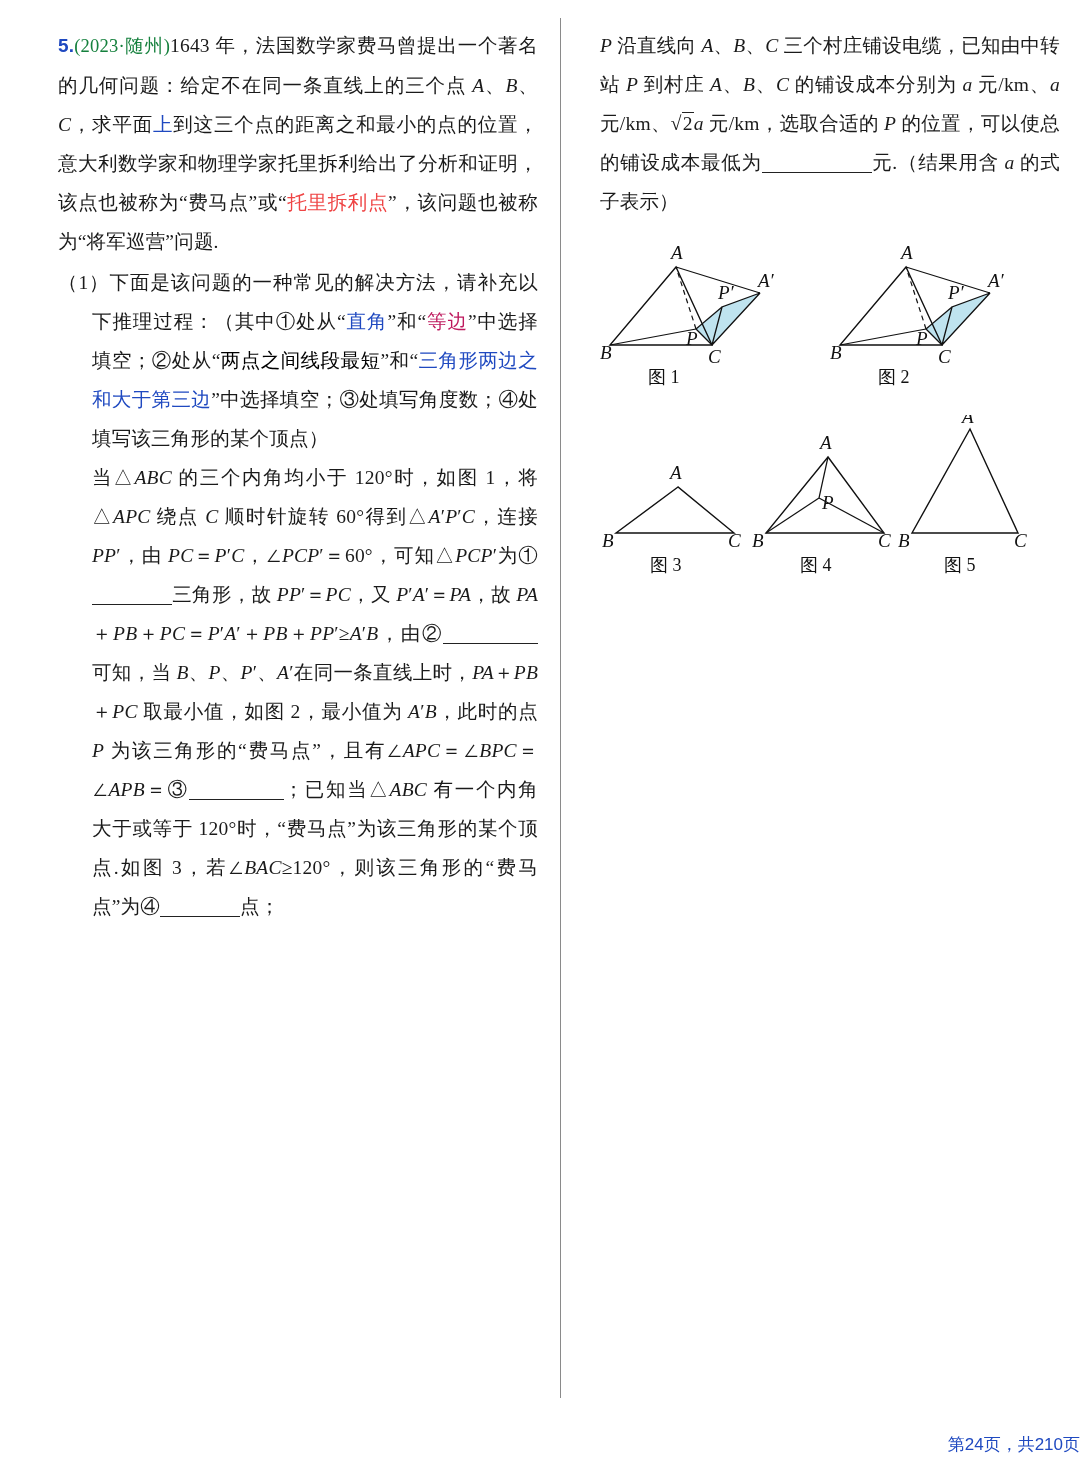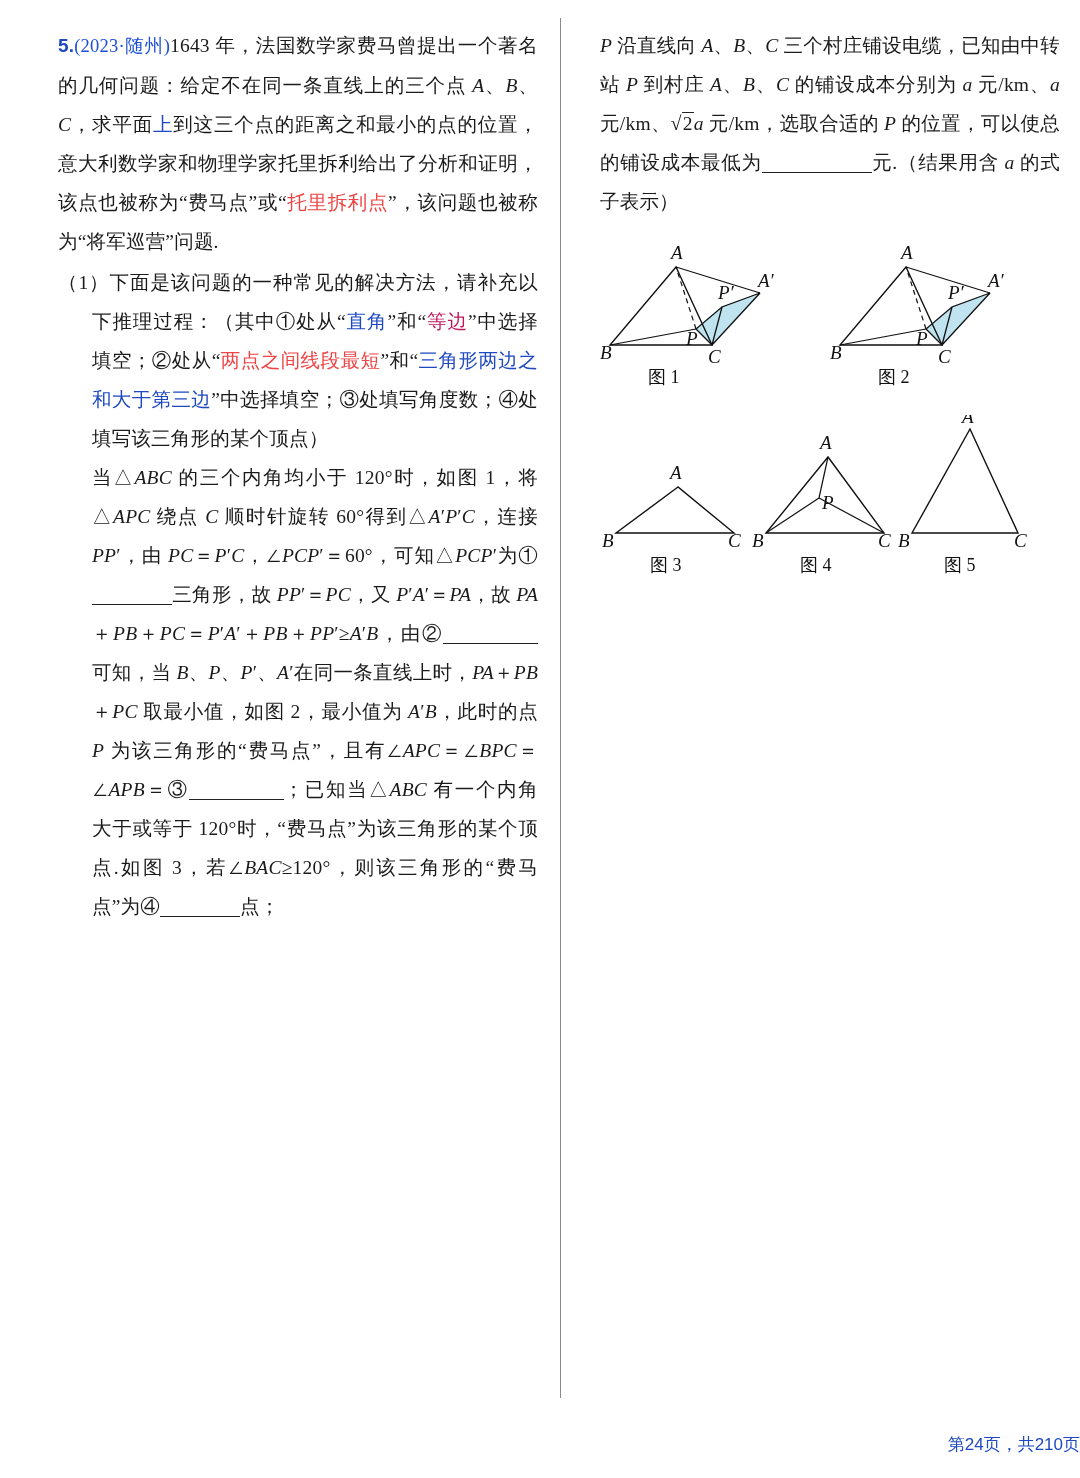--- a/index.html
+++ b/index.html
@@ -44,21 +44,21 @@
     text-align: justify;
     text-justify: inter-ideograph;
   }
   .qnum {
     color: #1f49c0;
     font-weight: bold;
     font-family: "Liberation Sans", sans-serif;
     font-size: 19px;
   }
   .src {
-    color: #1d4ed8;
+    color: #15803d;
     font-size: 18.5px;
   }
   .hang {
     padding-left: 34px;
     text-indent: -34px;
   }
   .hang2 {
     padding-left: 34px;
   }
   .blank {
@@ -107,21 +107,21 @@
 
   <div class="col-divider"></div>
 
   <div class="col col-left">
 
     <div class="para" style="text-indent:0;">
       <span class="qnum">5.</span><span class="src">(2023·随州)</span><span>1643 年，法国数学家费马曾提出一个著名的几何问题：给定不在同一条直线上的三个点 <i class="mit">A</i>、<i class="mit">B</i>、<i class="mit">C</i>，求平面<span style="color:#1f49c0">上</span>到这三个点的距离之和最小的点的位置，意大利数学家和物理学家托里拆利给出了分析和证明，该点也被称为“费马点”或“<span style="color:#ef4444">托里拆利点</span>”，该问题也被称为“将军巡营”问题.</span>
     </div>
 
     <div class="para hang" style="margin-top:2px;">
-      <span>（1）</span><span>下面是该问题的一种常见的解决方法，请补充以下推理过程：（其中①处从“<span style="color:#1f49c0">直角</span>”和“<span style="color:#be185d">等边</span>”中选择填空；②处从“<span style="color:#ef4444">两点之间线段最短</span>”和“<span style="color:#1f49c0">三角形两边之和大于第三边</span>”中选择填空；③处填写角度数；④处填写该三角形的某个顶点）</span>
+      <span>（1）</span><span>下面是该问题的一种常见的解决方法，请补充以下推理过程：（其中①处从“<span style="color:#1f49c0">直角</span>”和“<span style="color:#be185d">等边</span>”中选择填空；②处从“<span style="color:#000000">两点之间线段最短</span>”和“<span style="color:#1f49c0">三角形两边之和大于第三边</span>”中选择填空；③处填写角度数；④处填写该三角形的某个顶点）</span>
     </div>
 
     <div class="para hang2">
       <span>当△<i class="mit">ABC</i> 的三个内角均小于 120°时，如图 1，将△<i class="mit">APC</i> 绕点 <i class="mit">C</i> 顺时针旋转 60°得到△<i class="mit">A</i>′<i class="mit">P</i>′<i class="mit">C</i>，连接 <i class="mit">PP</i>′，由 <i class="mit">PC</i>＝<i class="mit">P</i>′<i class="mit">C</i>，∠<i class="mit">PCP</i>′＝60°，可知△<i class="mit">PCP</i>′为①</span><span class="blank w80"></span><span>三角形，故 <i class="mit">PP</i>′＝<i class="mit">PC</i>，又 <i class="mit">P</i>′<i class="mit">A</i>′＝<i class="mit">PA</i>，故 <i class="mit">PA</i>＋<i class="mit">PB</i>＋<i class="mit">PC</i>＝<i class="mit">P</i>′<i class="mit">A</i>′＋<i class="mit">PB</i>＋<i class="mit">PP</i>′≥<i class="mit">A</i>′<i class="mit">B</i>，由②</span><span class="blank w95"></span><span>可知，当 <i class="mit">B</i>、<i class="mit">P</i>、<i class="mit">P</i>′、<i class="mit">A</i>′在同一条直线上时，<i class="mit">PA</i>＋<i class="mit">PB</i>＋<i class="mit">PC</i> 取最小值，如图 2，最小值为 <i class="mit">A</i>′<i class="mit">B</i>，此时的点 <i class="mit">P</i> 为该三角形的“费马点”，且有∠<i class="mit">APC</i>＝∠<i class="mit">BPC</i>＝∠<i class="mit">APB</i>＝③</span><span class="blank w95"></span><span>；已知当△<i class="mit">ABC</i> 有一个内角大于或等于 120°时，“费马点”为该三角形的某个顶点.如图 3，若∠<i class="mit">BAC</i>≥120°，则该三角形的“费马点”为④</span><span class="blank w80"></span><span>点；</span>
     </div>
 
 
   </div>
 
   <div class="col col-right">

